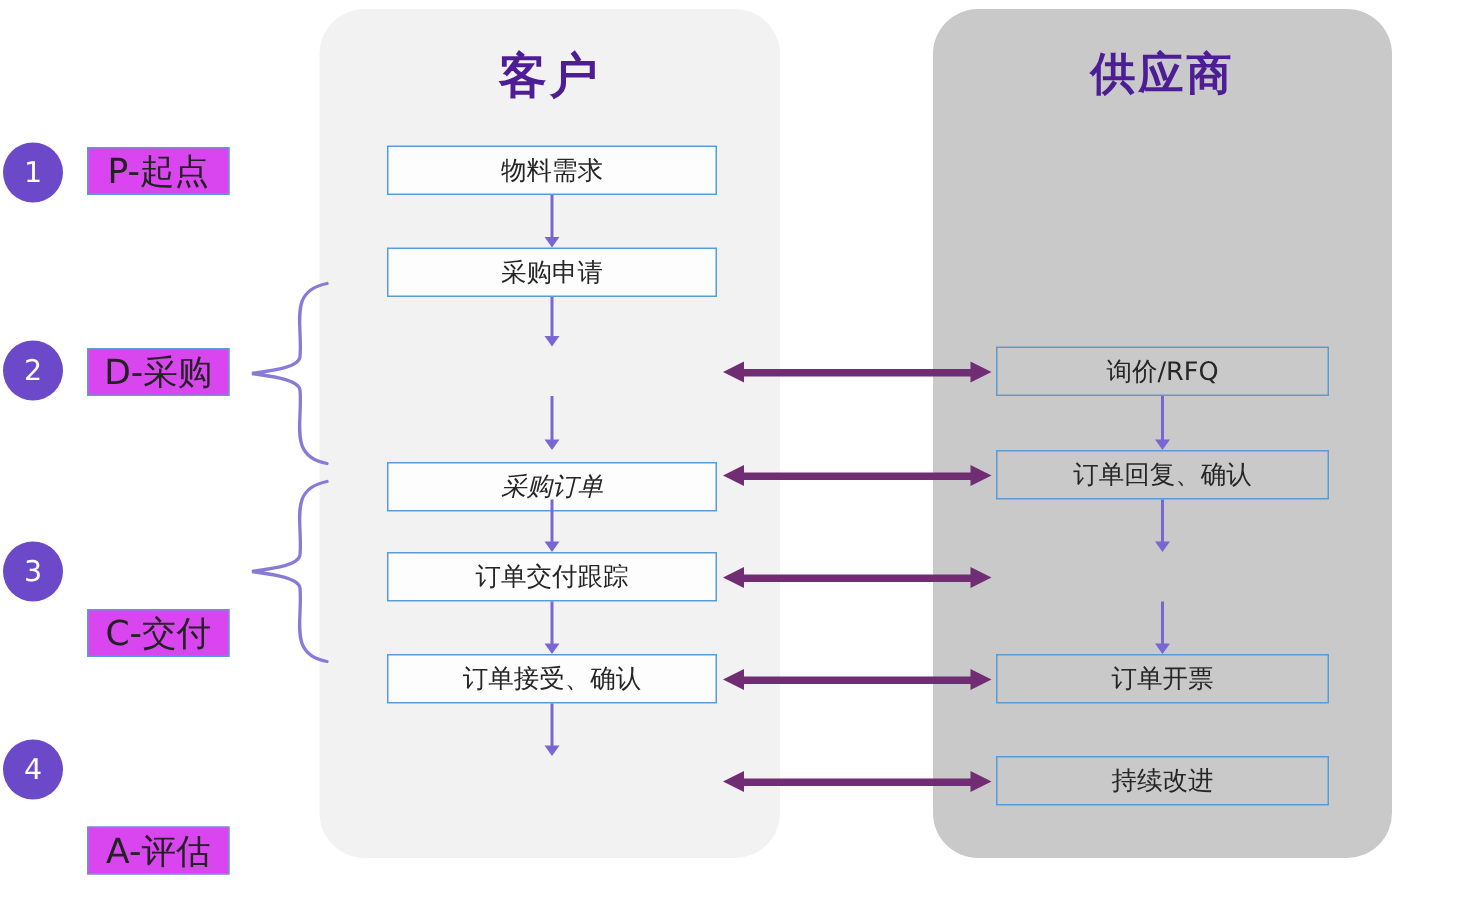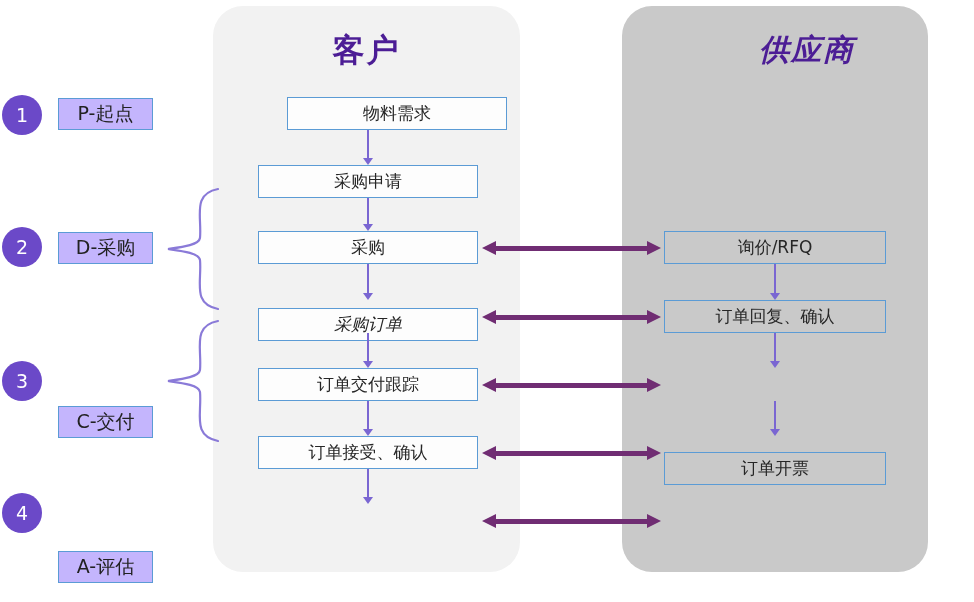--- a/index.html
+++ b/index.html
@@ -7,36 +7,36 @@
   .stage{position:relative;width:974px;height:602px;background:#ffffff;overflow:hidden;}
 
   
   .panel{position:absolute;top:6px;height:566px;border-radius:30px;}
   .panel.customer{left:213px;width:307px;background:#f2f2f2;}
   .panel.supplier{left:622px;width:306px;background:#c9c9c9;}
 
   .lane-title{position:absolute;top:28px;height:44px;line-height:44px;
     text-align:center;font-weight:bold;font-size:32px;color:#4c1d95;letter-spacing:2px;}
   .lane-title.customer{left:213px;width:307px;}
-  .lane-title.supplier{left:654px;width:306px;font-size:30px;font-style:italic;}
+  .lane-title.supplier{left:622px;width:306px;font-size:30px;}
 
   
   .step-box{position:absolute;height:33px;border:1.5px solid #5b9bd5;
     box-sizing:border-box;display:flex;align-items:center;justify-content:center;
     font-size:17px;color:#262626;}
   .step-box.customer{left:258px;width:220px;background:#fdfdfd;}
   .step-box.supplier{left:664px;width:222px;background:transparent;}
 
   
   .phase-circle{position:absolute;left:2px;width:40px;height:40px;border-radius:50%;
     background:#6b49c8;color:#fff;display:flex;align-items:center;justify-content:center;
     font-size:19px;}
-  .phase-label{position:absolute;left:58px;width:95px;height:32px;background:#c4b5fd;
+  .phase-label{position:absolute;left:58px;width:95px;height:32px;background:#d946ef;
     border:1.5px solid #5b9bd5;box-sizing:border-box;display:flex;align-items:center;
-    justify-content:center;font-size:19px;color:#222;}
+    justify-content:center;font-size:23px;color:#222;}
 
   
   .varrow{position:absolute;width:10px;}
   .varrow .vline{position:absolute;left:4px;top:0;bottom:6px;width:2px;background:#7a66d2;}
   .varrow .vhead{position:absolute;left:0;bottom:0;width:0;height:0;
     border-left:5px solid transparent;border-right:5px solid transparent;
     border-top:7px solid #7a66d2;}
 
   
   .harrow{position:absolute;left:482px;width:179px;height:14px;}
@@ -72,30 +72,30 @@
   <div class="phase-label" style="top:366px;margin-top:40px;">C-交付</div>
   <div class="phase-label" style="top:503px;margin-top:48px;">A-评估</div>
 
   <svg class="brace" style="top:186px;" viewBox="0 0 62 126">
     <path d="M 60 3 C 34 8, 44 30, 42 52 C 41 59, 24 61, 10 63 C 24 65, 41 67, 42 74 C 44 96, 34 118, 60 123" fill="none" stroke="#8a7ad8" stroke-width="2.2" stroke-linecap="round"></path>
   </svg>
   <svg class="brace" style="top:318px;" viewBox="0 0 62 126">
     <path d="M 60 3 C 34 8, 44 30, 42 52 C 41 59, 24 61, 10 63 C 24 65, 41 67, 42 74 C 44 96, 34 118, 60 123" fill="none" stroke="#8a7ad8" stroke-width="2.2" stroke-linecap="round"></path>
   </svg>
 
-  <div class="step-box customer" style="top:97px;margin-left:29px;">物料需求</div>
+  <div class="step-box customer" style="top:97px;">物料需求</div>
   <div class="step-box customer" style="top:165px;">采购申请</div>
-  <div class="step-box customer" style="top:231px;">采购</div>
   <div class="step-box customer" style="top:308px;font-style:italic;">采购订单</div>
   <div class="step-box customer" style="top:436px;">订单接受、确认</div>
   <div class="step-box customer" style="top:368px;">订单交付跟踪</div>
 
   <div class="step-box supplier" style="top:231px;">询价/RFQ</div>
   <div class="step-box supplier" style="top:300px;">订单回复、确认</div>
-  <div class="step-box supplier" style="top:452px;">订单开票</div>
+  <div class="step-box supplier" style="top:436px;">订单开票</div>
+  <div class="step-box supplier" style="top:504px;">持续改进</div>
 
   <div class="varrow" style="left:363px;top:130px;height:35px;">
       <i class="vline"></i>
       <i class="vhead"></i>
     </div>
   <div class="varrow" style="left:363px;top:198px;height:33px;">
       <i class="vline"></i>
       <i class="vhead"></i>
     </div>
   <div class="varrow" style="left:363px;top:264px;height:36px;">

